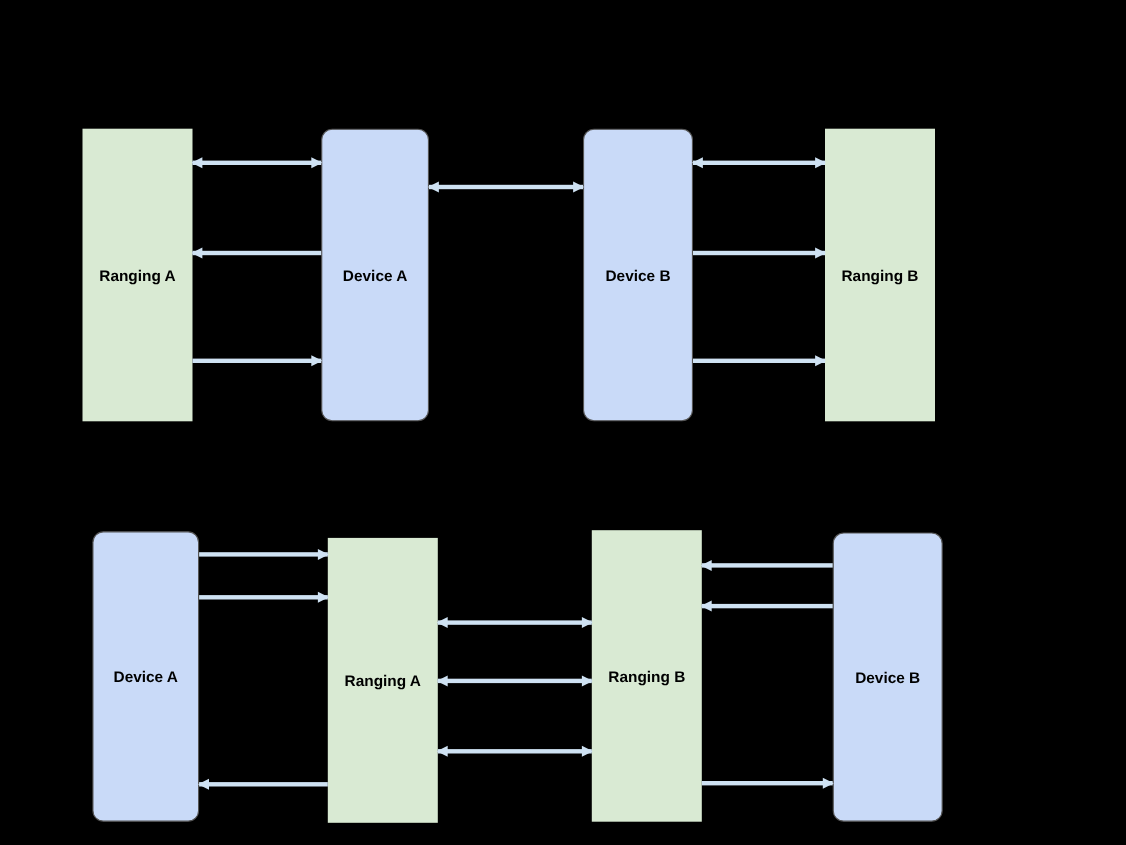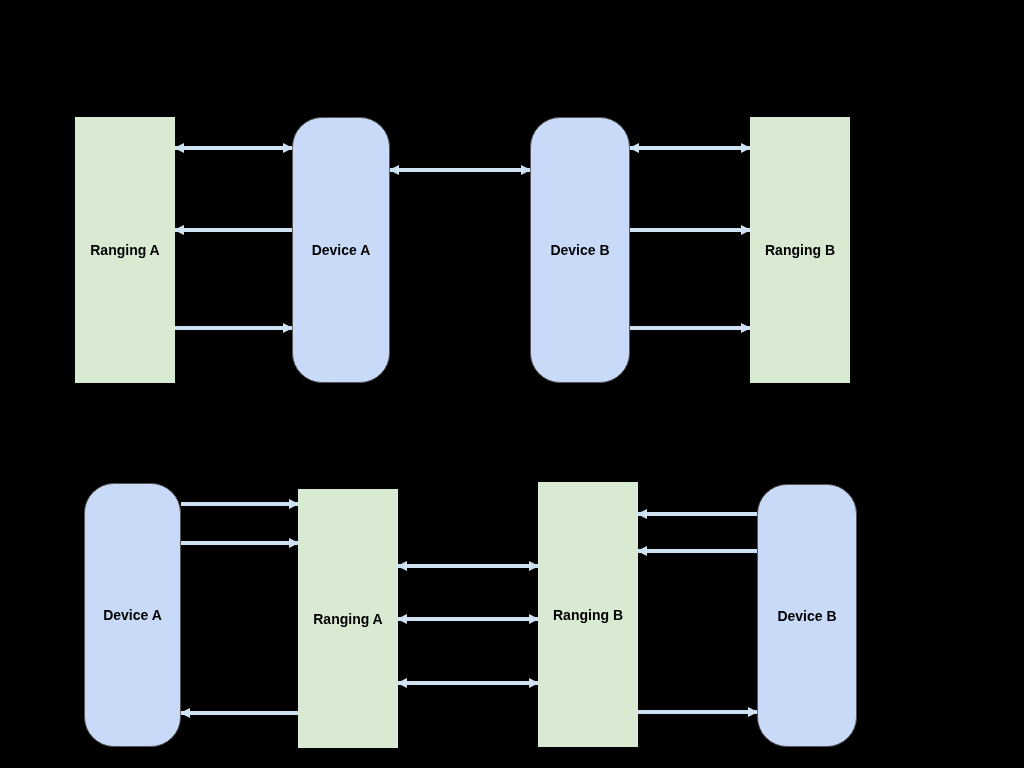--- a/index.html
+++ b/index.html
@@ -25,21 +25,21 @@
     display: flex;
     align-items: center;
     justify-content: center;
   }
   .node.ranging {
     background: var(--ranging-fill, #d9ead3);
   }
   .node.device {
     background: var(--device-fill, #c9daf8);
     border: 1px solid var(--device-border, #555);
-    border-radius: 30px;
+    border-radius: 10px;
   }
   .node-label {
     font-size: 14px;
     font-weight: bold;
     color: var(--label-color, #000);
     white-space: nowrap;
   }
   .edge {
     position: absolute;
     height: 4px;

